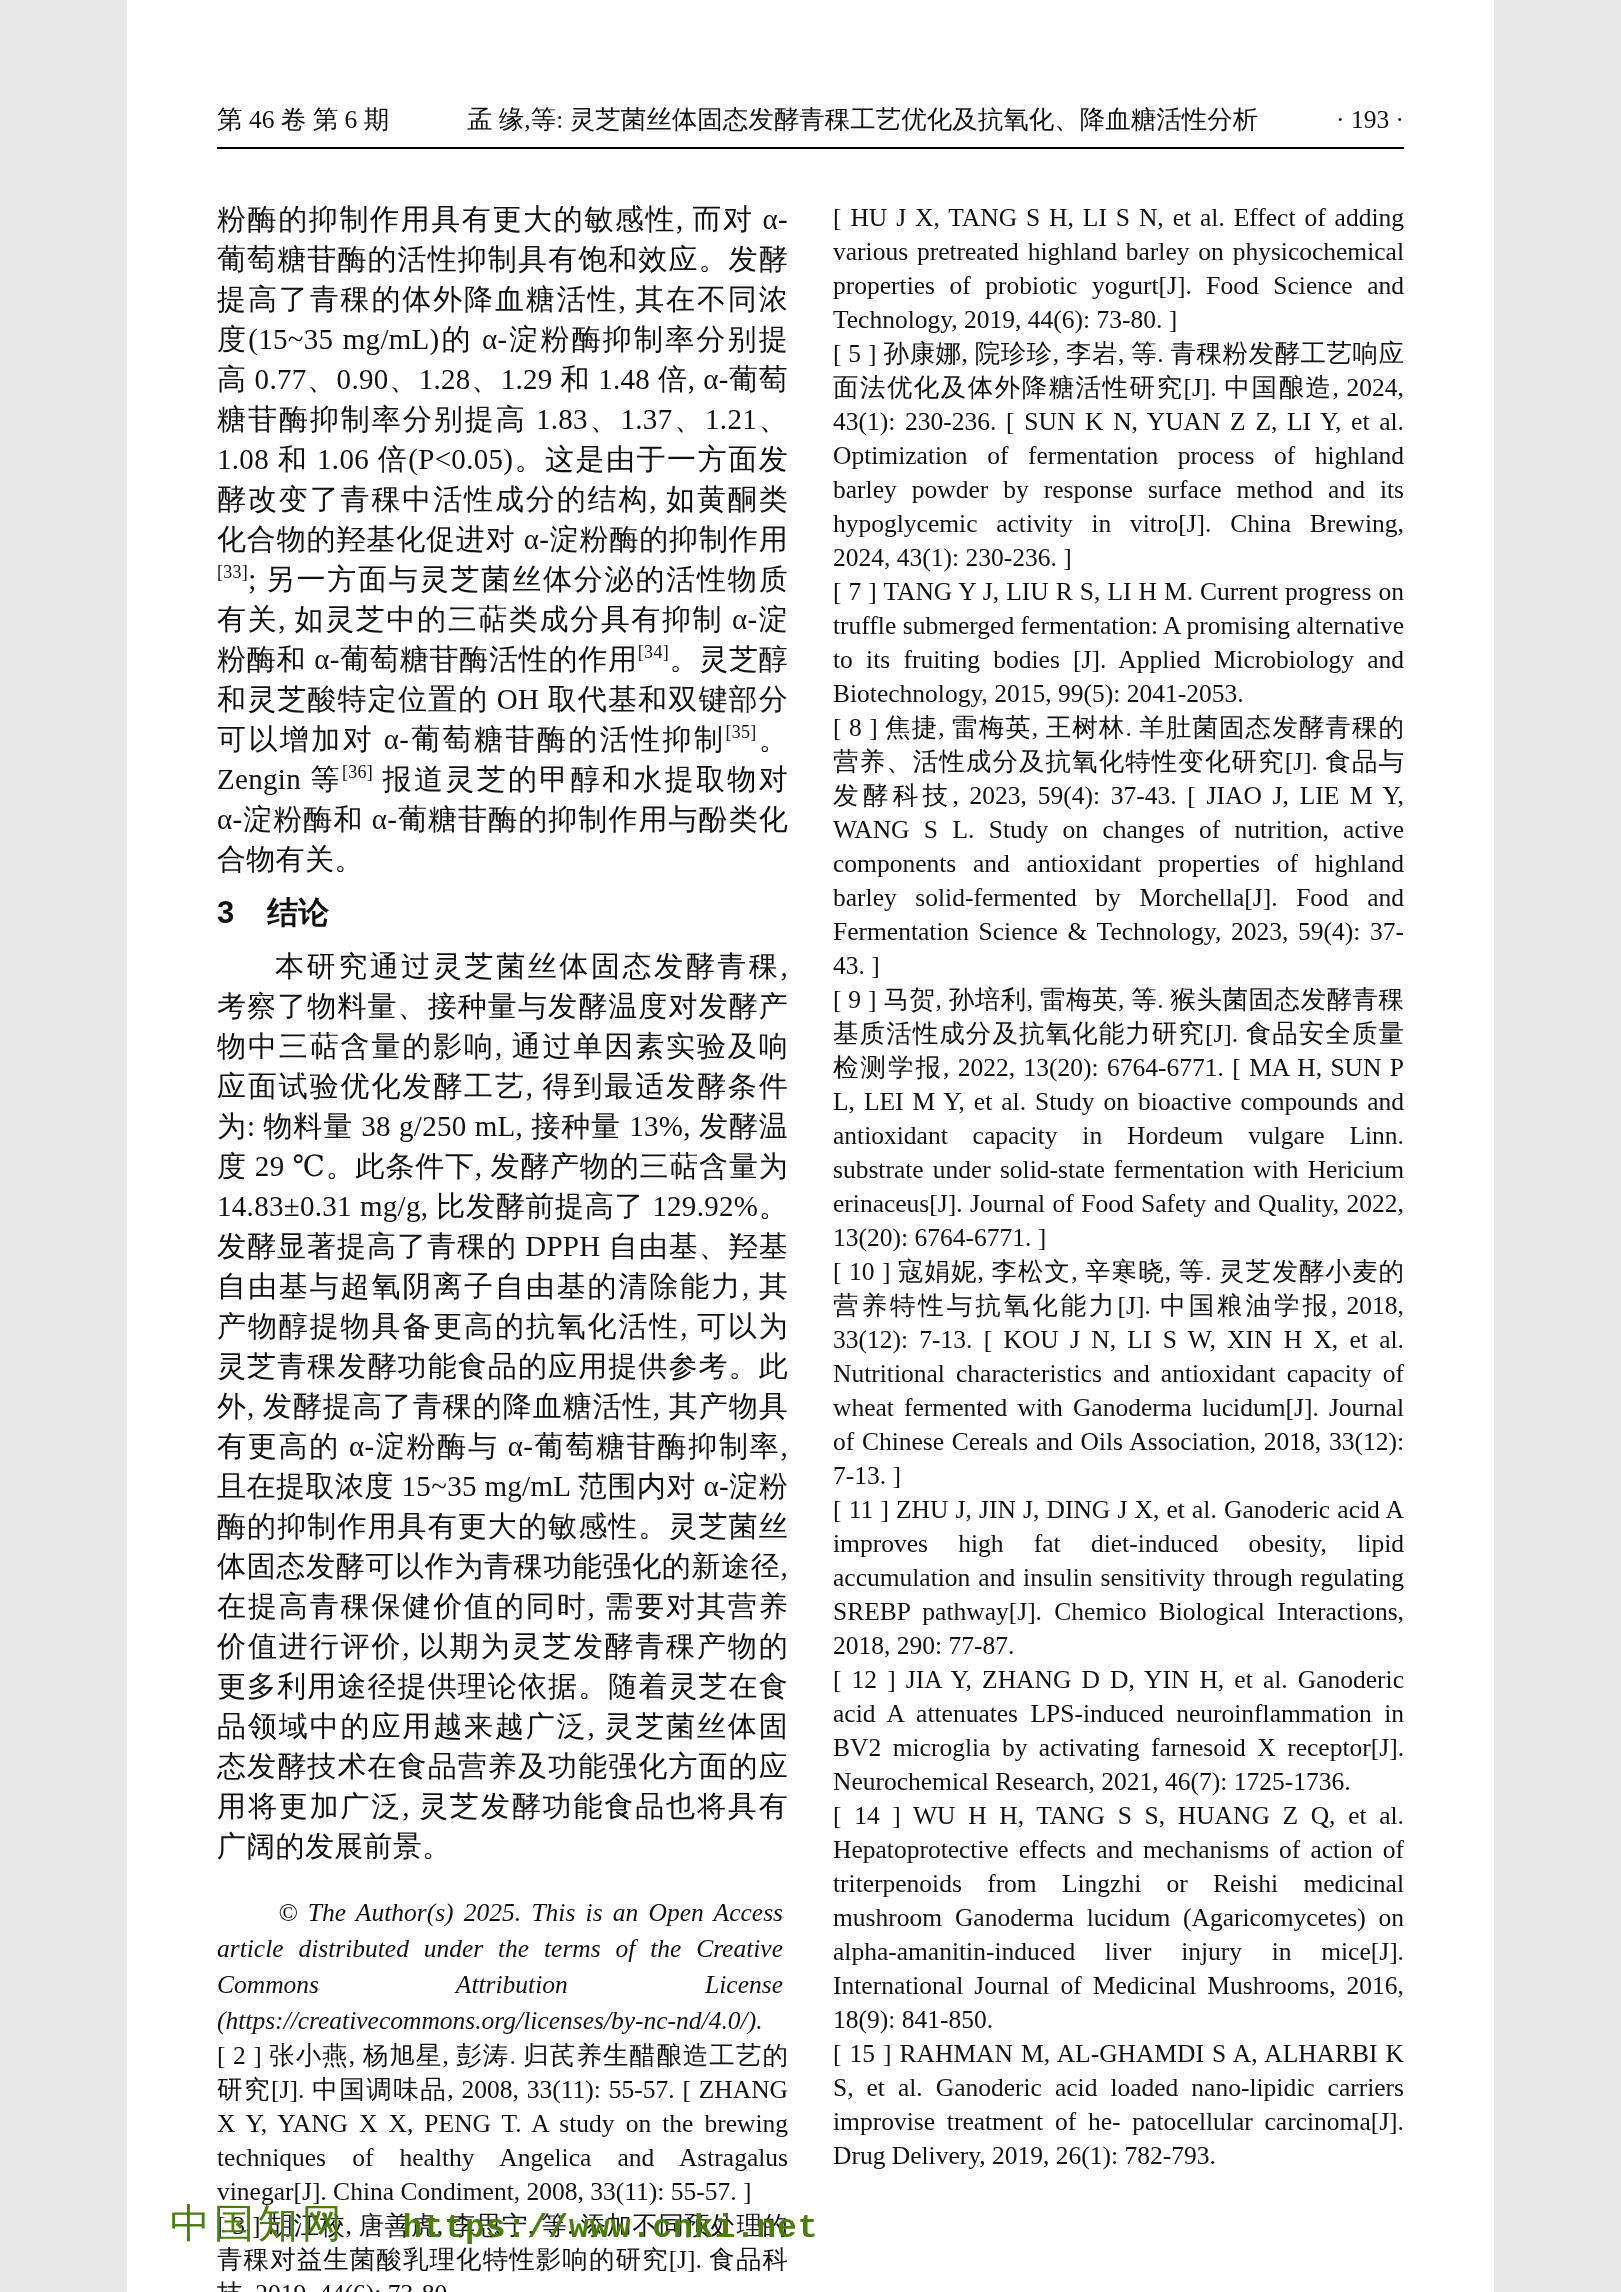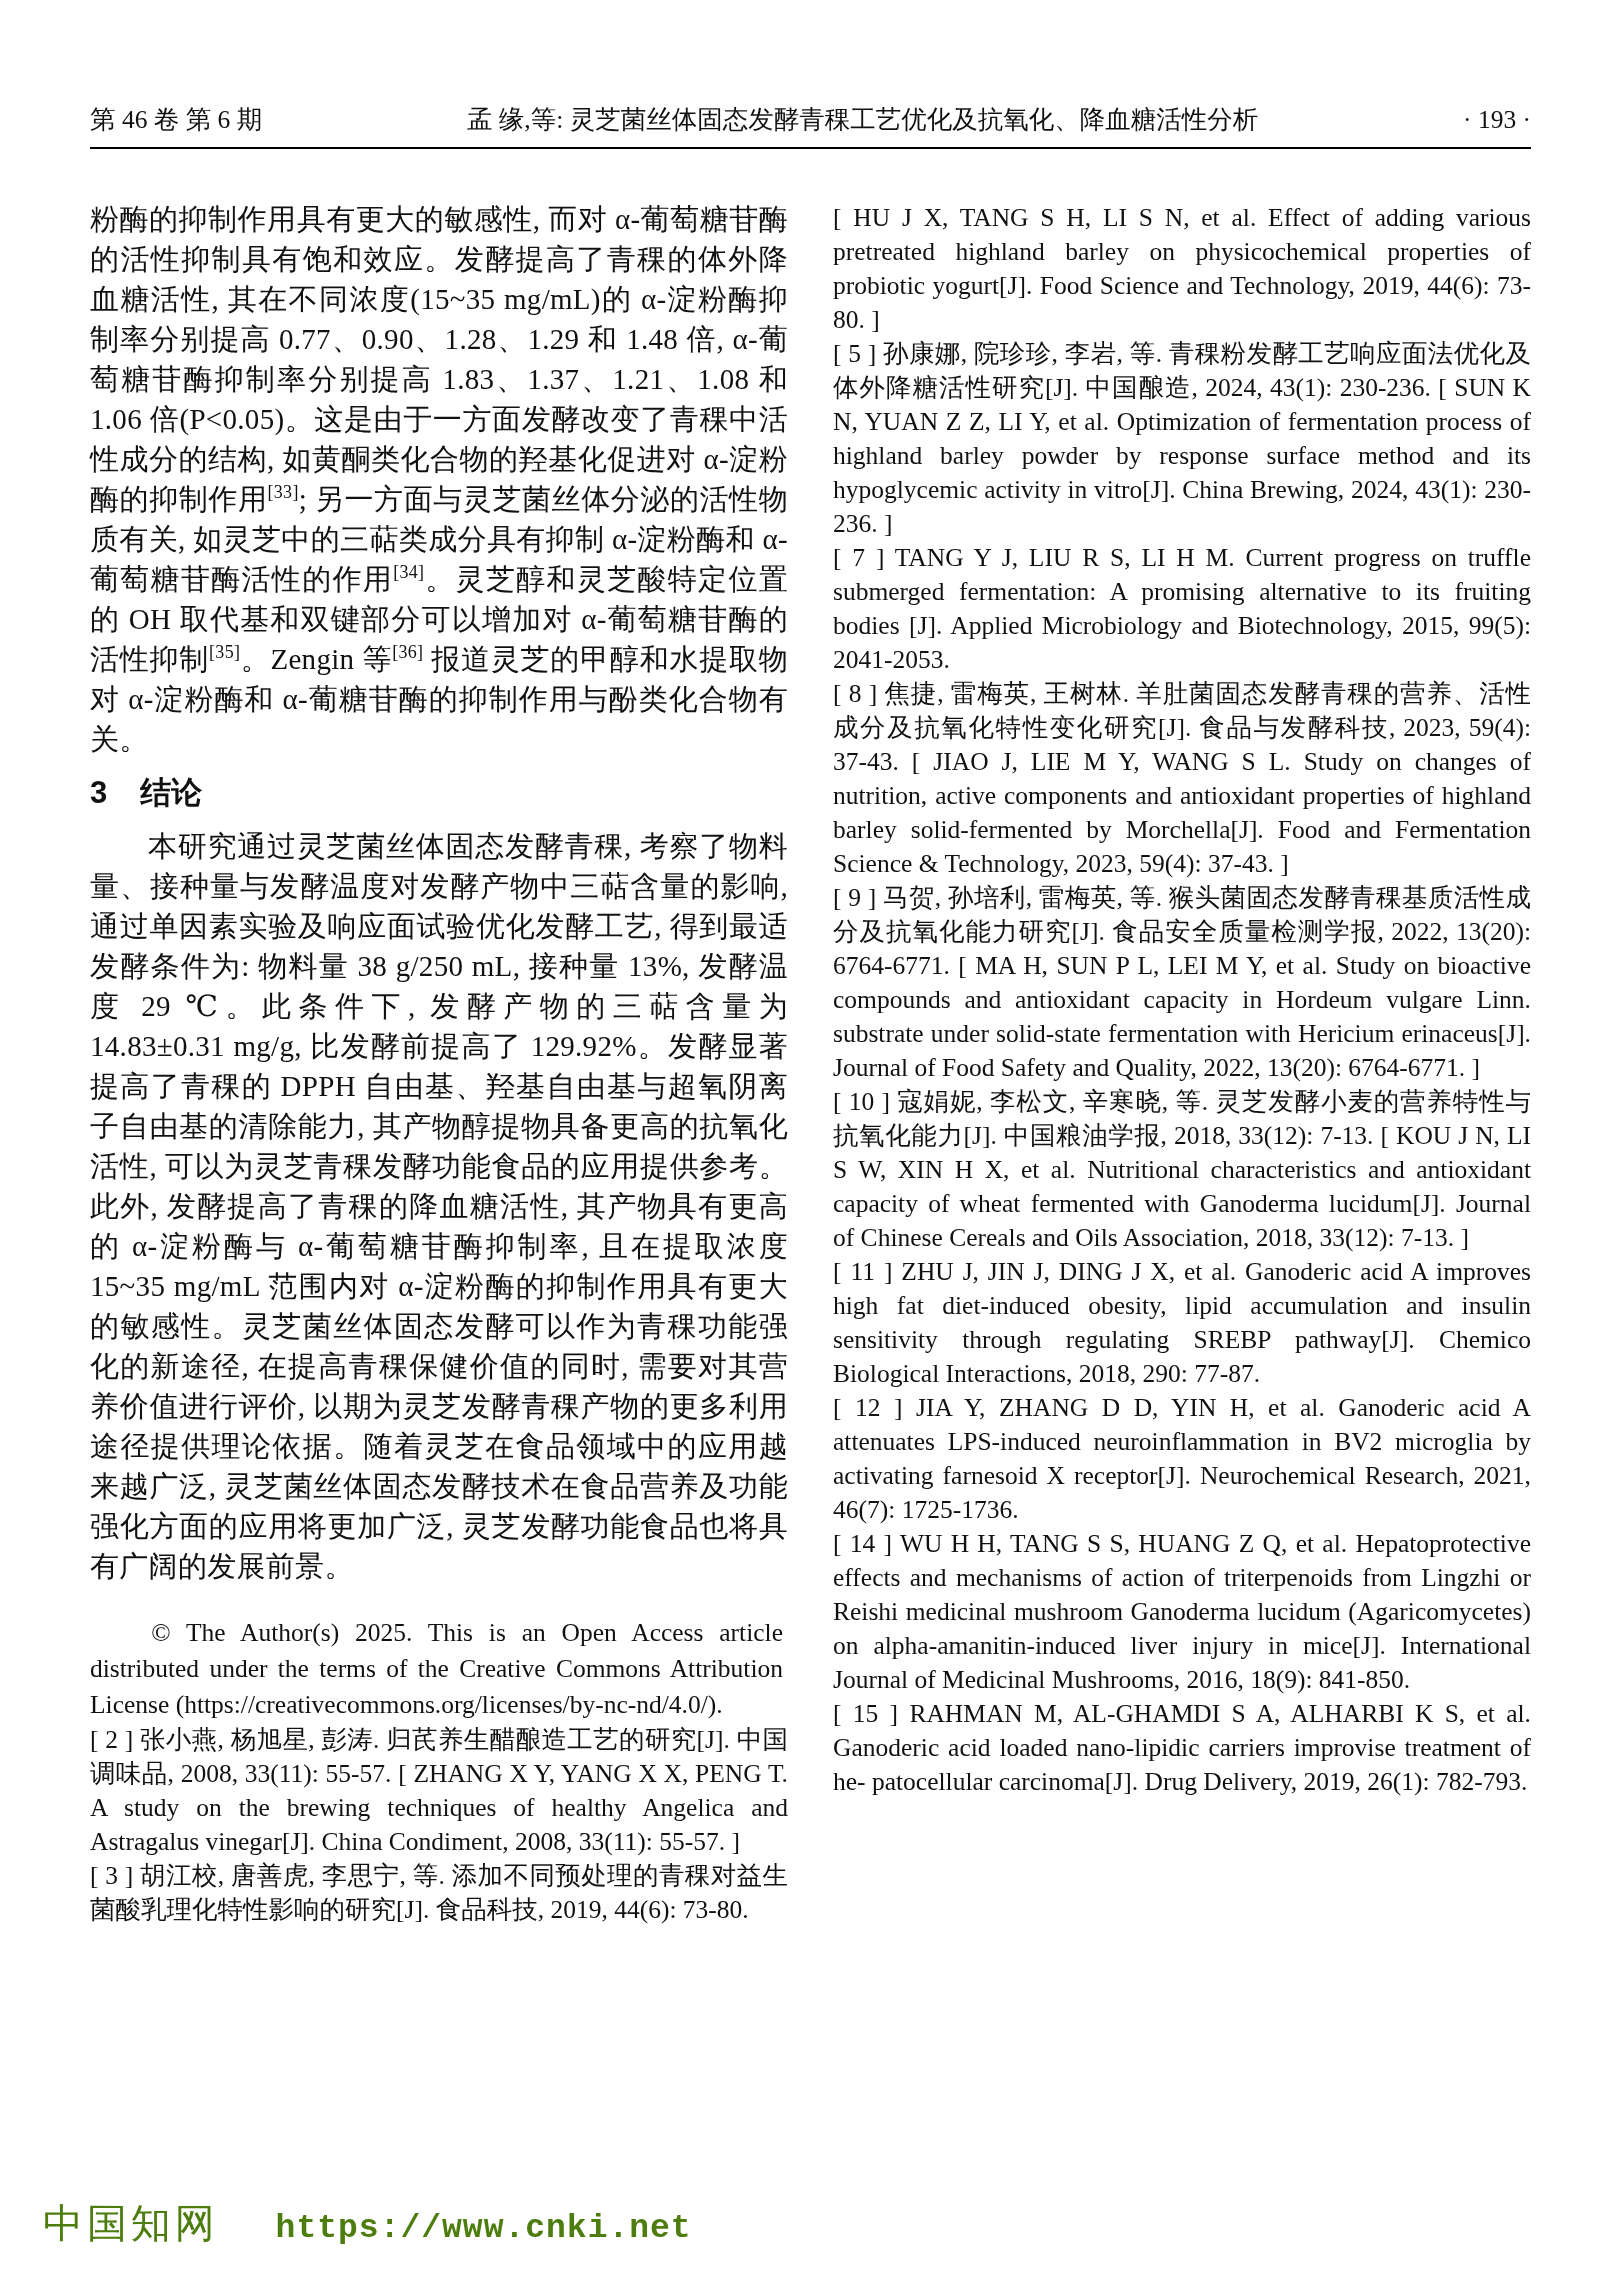--- a/index.html
+++ b/index.html
@@ -1,18 +1,18 @@
 <!DOCTYPE html>
 <html><head>
 <meta charset="utf-8">
 <style>
   html,body{margin:0;padding:0;background:#e8e8e8;}
   .page{
     position:relative;
-    width:1621px;height:2293px;
+    width:1367px;height:2293px;
     background:#ffffff;
     color:#111;
     font-family:"Liberation Serif","DejaVu Serif",serif;
     overflow:hidden;
     margin:0 auto;
   }
   .header{
     display:flex;justify-content:space-between;align-items:baseline;
     padding:102px 90px 9.8px 90px;
     font-size:25.5px;
@@ -28,21 +28,21 @@
   .indent{text-indent:2em;}
   sup{font-size:0.62em;line-height:0;vertical-align:super;}
   .section-heading{
     font-family:Liberation Sans, sans-serif;
     font-size:31px;font-weight:bold;
     margin:13.7px 0 11.8px 0;
   }
   .section-heading .num{margin-right:33px;}
   .copyright{
     font-size:25.5px;line-height:36px;
-    margin:29px 5px 0 0;text-indent:2.4em;
+    margin:29px 5px 0 0;text-indent:2.4em;font-style:italic;
   }
   .refs-heading{
     font-family:"Liberation Sans","DejaVu Sans",sans-serif;
     font-size:29px;font-weight:bold;
     text-align:center;margin:33px 0 15.7px 0;
     letter-spacing:2px;
   }
   .ref{font-size:25.5px;line-height:34px;margin:0;}
   .right-col .ref:first-child{margin-top:2px;}
   .watermark{

